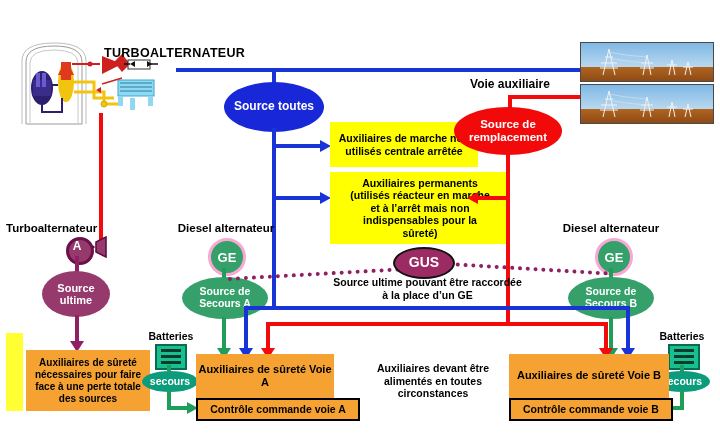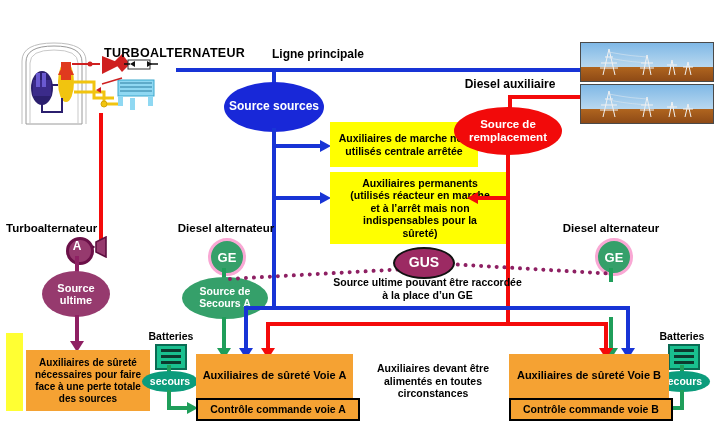--- a/index.html
+++ b/index.html
@@ -118,46 +118,45 @@
       <path d="M78,50 l5,-3 l0,6 z" fill="#cf2020"></path>
       <path d="M84,44 L104,38" fill="none" stroke="#cf2020" stroke-width="1.5"></path>
     </svg>
   </div>
 
   <div class="cap" style="left:104px;top:46px;width:140px;font-size:12.5px;letter-spacing:.3px;">TURBOALTERNATEUR</div>
 
   <div class="vline red" style="left:99px;top:113px;height:128px;"></div>
 
   <div class="hline blue" style="left:176px;top:68px;width:404px;"></div>
-  <div class="cap" style="left:228px;top:47px;width:180px;font-size:12px;">Ligne principale</div>
 
   <div class="vline blue" style="left:272px;top:70px;height:22px;"></div>
 
   <div class="ell ell-blue" style="left:224px;top:82px;width:100px;height:50px;font-size:12px;">
-    <span>Source sources</span>
+    <span>Source toutes</span>
   </div>
 
   <div class="vline blue" style="left:272px;top:128px;height:182px;"></div>
 
   <div class="hline blue" style="left:274px;top:144px;width:48px;"></div>
   <div class="arr arr-right ar-blue" style="left:320px;top:140px;"></div>
   <div class="vline blue" style="left:274px;top:144px;height:4px;"></div>
 
   <div class="hline blue" style="left:274px;top:196px;width:48px;"></div>
   <div class="arr arr-right ar-blue" style="left:320px;top:192px;"></div>
 
   <div class="box box-yellow" style="left:330px;top:122px;width:140px;height:45px;font-size:10.5px;padding:0 4px;">
     <span>Auxiliaires de marche non utilisés centrale arrêtée</span>
   </div>
 
   <div class="box box-yellow" style="left:330px;top:172px;width:140px;height:72px;font-size:10.5px;padding:0 20px;">
     <span>Auxiliaires permanents (utilisés réacteur en marche et à l’arrêt  mais non indispensables pour la sûreté)</span>
   </div>
 
-  <div class="cap" style="left:440px;top:77px;width:140px;font-size:12px;">Diesel auxiliaire</div>
+  <div class="cap" style="left:440px;top:77px;width:140px;font-size:12px;">Voie auxiliaire</div>
   <div class="hline red" style="left:508px;top:95px;width:72px;"></div>
   <div class="vline red" style="left:508px;top:95px;height:17px;"></div>
 
   <div class="ell ell-red" style="left:454px;top:107px;width:108px;height:48px;font-size:11.5px;">
     <span>Source de remplacement</span>
   </div>
 
   <div class="vline red" style="left:506px;top:150px;height:174px;"></div>
 
   <div class="hline red" style="left:478px;top:196px;width:30px;"></div>
@@ -230,20 +229,23 @@
     <span>Source de Secours A</span>
   </div>
   <div class="vline green" style="left:222px;top:317px;height:33px;"></div>
   <div class="arr arr-down ad-green" style="left:217px;top:348px;"></div>
 
   <div class="cap" style="left:546px;top:222px;width:130px;font-size:11.5px;">Diesel alternateur</div>
   <div class="ge" style="left:595px;top:238px;width:32px;height:32px;font-size:13px;">
     <span>GE</span>
   </div>
   <div class="vline green" style="left:609px;top:268px;height:14px;"></div>
+  <div class="ell ell-green" style="left:568px;top:277px;width:86px;height:42px;font-size:10.5px;">
+    <span>Source de Secours B</span>
+  </div>
   <div class="vline green" style="left:609px;top:317px;height:33px;"></div>
   <div class="arr arr-down ad-green" style="left:604px;top:348px;"></div>
 
   <div class="dotted" style="left:228px;top:277px;width:172px;transform:rotate(-3.2deg);transform-origin:left center;"></div>
   <div class="dotted" style="left:448px;top:262px;width:160px;transform:rotate(3.4deg);transform-origin:left center;"></div>
 
   <div class="ell ell-gus" style="left:393px;top:247px;width:58px;height:28px;font-size:14px;">
     <span>GUS</span>
   </div>
   <div class="cap" style="left:330px;top:276px;width:195px;font-size:10.5px;">Source ultime pouvant être raccordée à la place d’un GE</div>
@@ -282,21 +284,21 @@
     <i style="left:4px;top:15px;width:20px;height:3px;"></i>
   </div>
   <div class="vline green" style="left:680px;top:365px;height:9px;"></div>
   <div class="ell ell-sec" style="left:654px;top:371px;width:56px;height:21px;font-size:10.5px;">
     <span>secours</span>
   </div>
   <div class="vline green" style="left:680px;top:390px;height:20px;"></div>
   <div class="hline green" style="left:659px;top:406px;width:23px;"></div>
   <div class="arr arr-left" style="left:648px;top:402px;border-right:11px solid #1f9e5a;"></div>
 
-  <div class="box box-orange" style="left:196px;top:354px;width:157px;height:44px;font-size:11px;">
+  <div class="box box-orange" style="left:196px;top:354px;width:138px;height:44px;font-size:11px;">
     <span>Auxiliaires de sûreté Voie A</span>
   </div>
   <div class="box box-orange-b" style="left:196px;top:398px;width:160px;height:19px;font-size:10.5px;">
     <span>Contrôle commande voie A</span>
   </div>
 
   <div class="box box-orange" style="left:509px;top:354px;width:160px;height:44px;font-size:11px;">
     <span>Auxiliaires de sûreté Voie B</span>
   </div>
   <div class="box box-orange-b" style="left:509px;top:398px;width:160px;height:19px;font-size:10.5px;">

